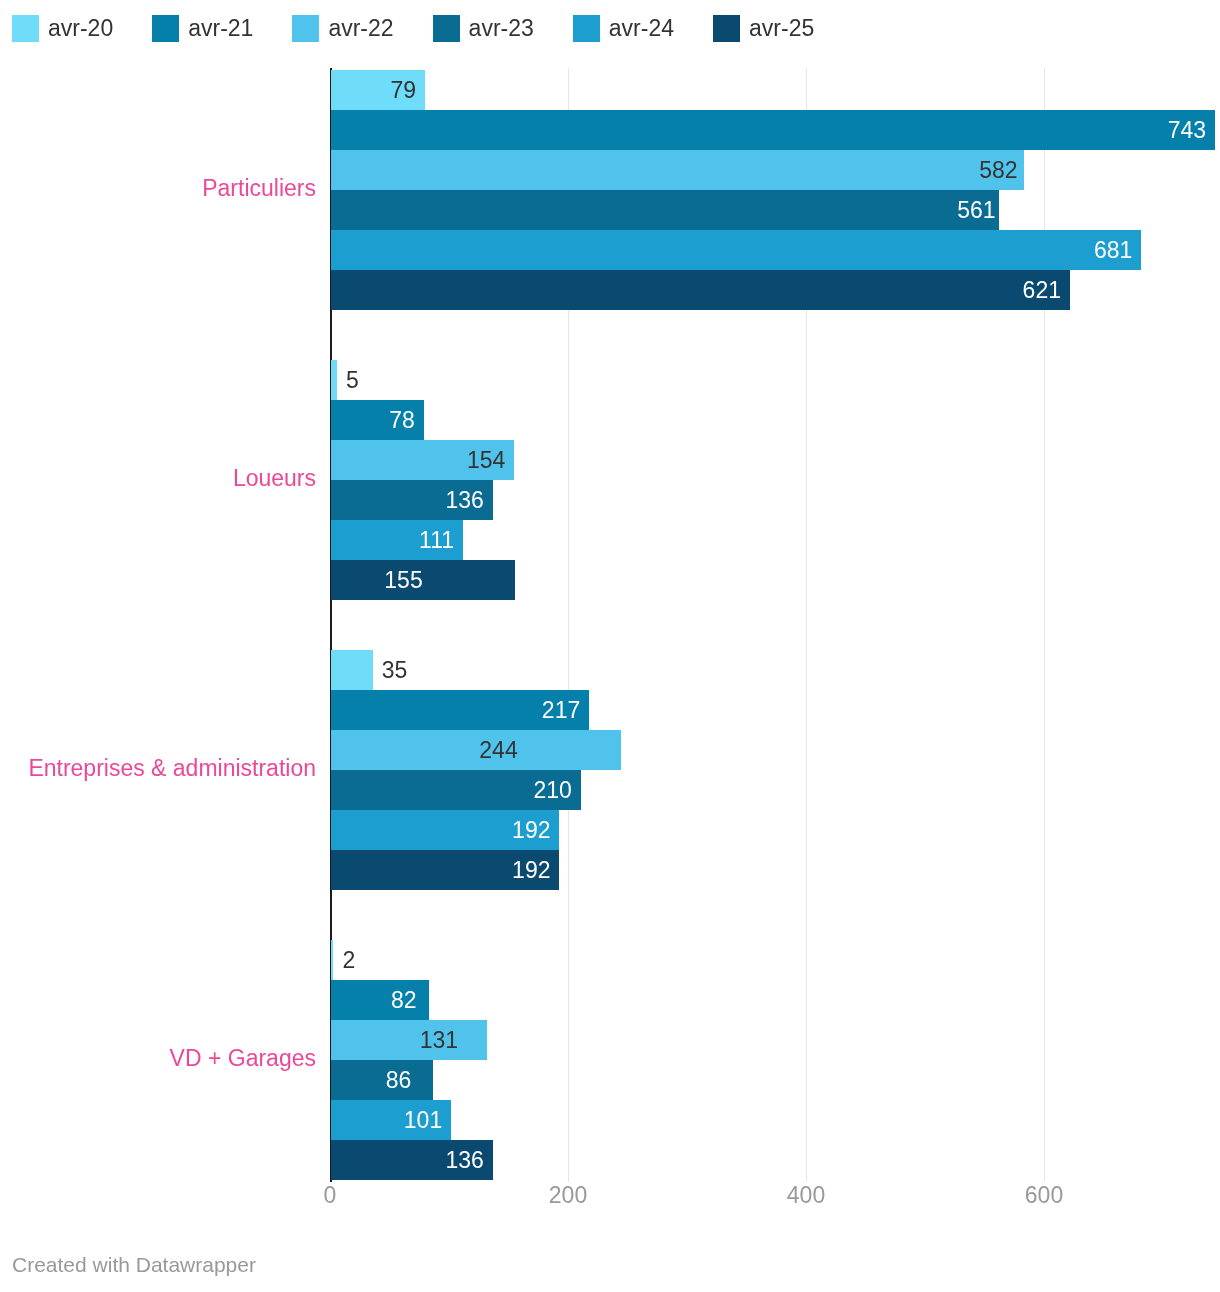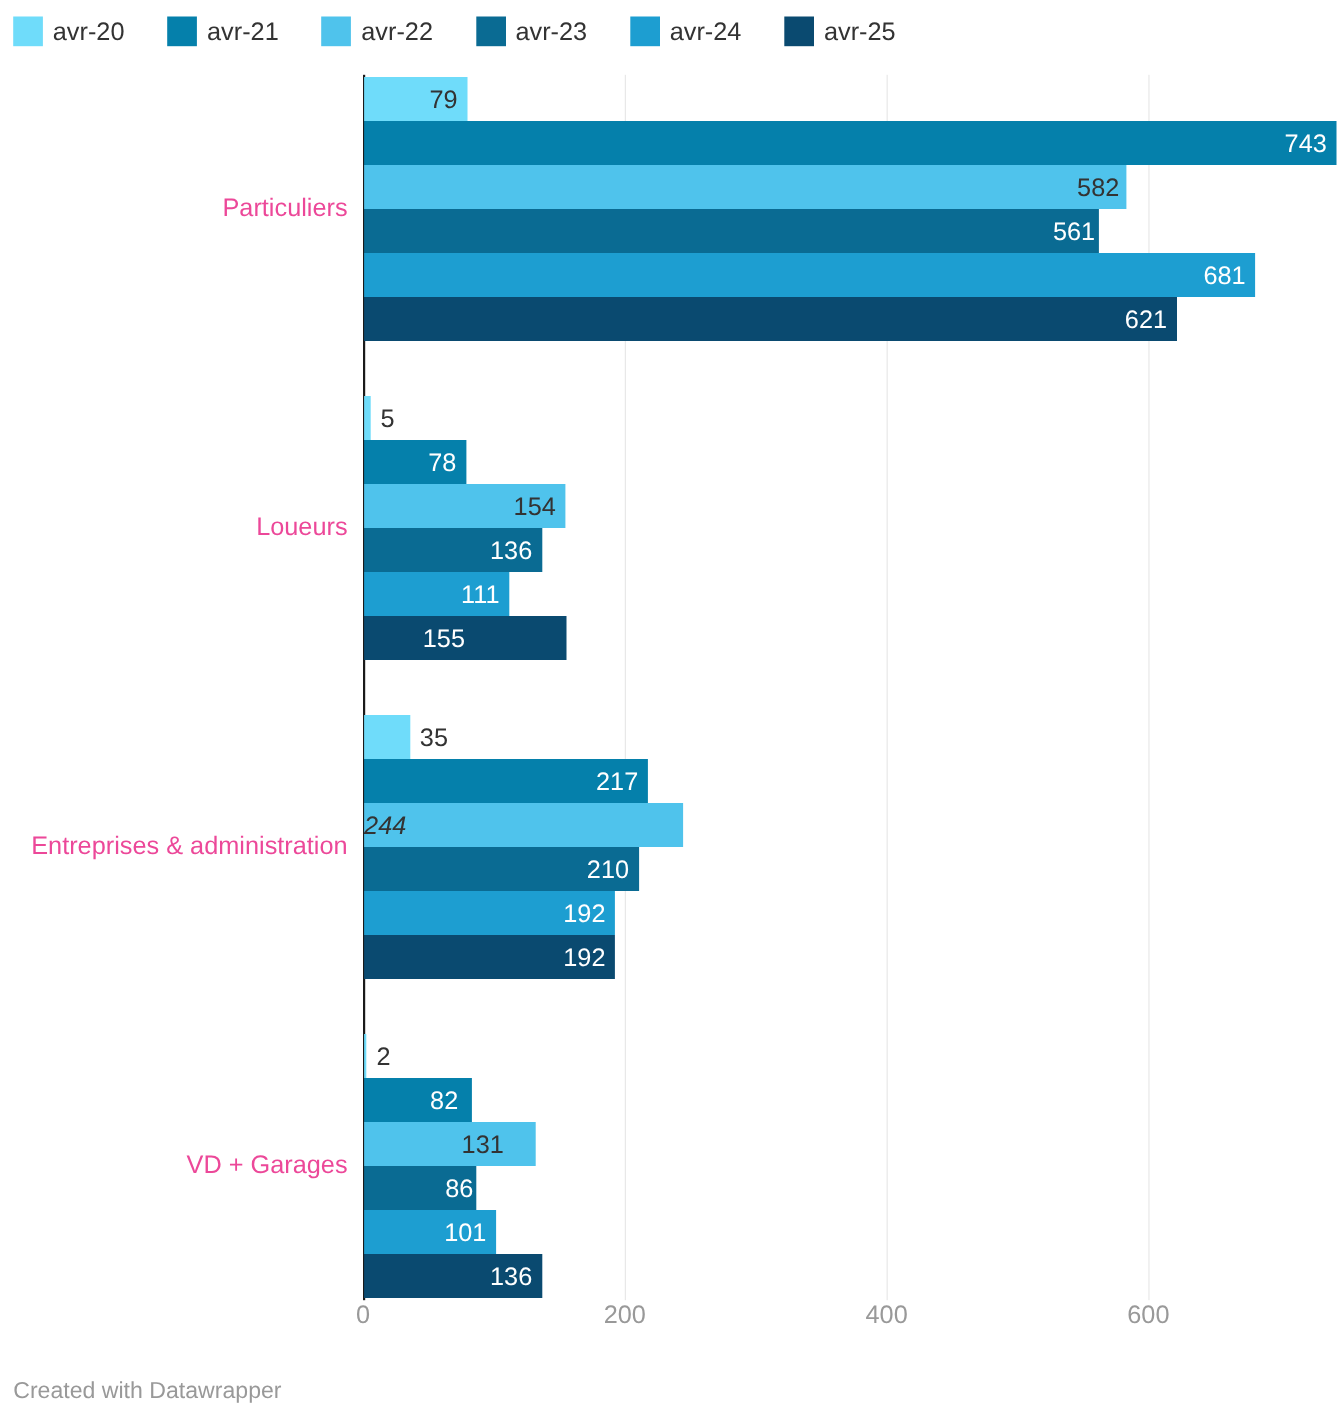--- a/index.html
+++ b/index.html
@@ -181,35 +181,35 @@
     <div class="bar" style="top: 520px; width: 132.09px; background: rgb(29, 158, 209);"></div>
     <div class="bar-value inside" style="left: 331px; width: 132.09px; text-align: right; padding-right: 9px; top: 520px;">111</div>
     <div class="bar" style="top: 560px; width: 184.45px; background: rgb(10, 74, 112);"></div>
     <div class="bar-value inside" style="left: 331px; width: 154px; text-align: center; padding-right: 9px; top: 560px;">155</div>
     <div class="group-label" style="top: 755px; left: 0px; width: 316px; right: auto;">Entreprises &amp; administration</div>
     <div class="bar" style="top: 650px; width: 41.65px; background: rgb(111, 220, 250);"></div>
     <div class="bar-value outside" style="left: 381.65px; top: 650px;">35</div>
     <div class="bar" style="top: 690px; width: 258.23px; background: rgb(5, 128, 171);"></div>
     <div class="bar-value inside" style="left: 331px; width: 258.23px; text-align: right; padding-right: 9px; top: 690px;">217</div>
     <div class="bar" style="top: 730px; width: 290.36px; background: rgb(79, 195, 236);"></div>
-    <div class="bar-value inside-dark" style="left: 331px; width: 344px; text-align: left; padding-right: 9px; top: 730px; font-style: italic;">244</div>
+    <div class="bar-value inside-dark" style="left: 331px; width: 344px; text-align: center; padding-right: 9px; top: 730px;">244</div>
     <div class="bar" style="top: 770px; width: 249.9px; background: rgb(10, 107, 147);"></div>
     <div class="bar-value inside" style="left: 331px; width: 249.9px; text-align: right; padding-right: 9px; top: 770px;">210</div>
     <div class="bar" style="top: 810px; width: 228.48px; background: rgb(29, 158, 209);"></div>
     <div class="bar-value inside" style="left: 331px; width: 228.48px; text-align: right; padding-right: 9px; top: 810px;">192</div>
     <div class="bar" style="top: 850px; width: 228.48px; background: rgb(10, 74, 112);"></div>
     <div class="bar-value inside" style="left: 331px; width: 228.48px; text-align: right; padding-right: 9px; top: 850px;">192</div>
     <div class="group-label" style="top: 1045px; left: 0px; width: 316px; right: auto;">VD + Garages</div>
     <div class="bar" style="top: 940px; width: 2.38px; background: rgb(111, 220, 250);"></div>
     <div class="bar-value outside" style="left: 342.38px; top: 940px;">2</div>
     <div class="bar" style="top: 980px; width: 97.58px; background: rgb(5, 128, 171);"></div>
     <div class="bar-value inside" style="left: 331px; width: 97.58px; text-align: right; padding-right: 12px; top: 980px;">82</div>
     <div class="bar" style="top: 1020px; width: 155.89px; background: rgb(79, 195, 236);"></div>
     <div class="bar-value inside-dark" style="left: 331px; width: 136px; text-align: right; padding-right: 9px; top: 1020px;">131</div>
     <div class="bar" style="top: 1060px; width: 102.34px; background: rgb(10, 107, 147);"></div>
-    <div class="bar-value inside" style="left: 331px; width: 102.34px; text-align: right; padding-right: 3px; top: 1060px;">86</div>
+    <div class="bar-value inside" style="left: 331px; width: 102.34px; text-align: right; padding-right: 22px; top: 1060px;">86</div>
     <div class="bar" style="top: 1100px; width: 120.19px; background: rgb(29, 158, 209);"></div>
     <div class="bar-value inside" style="left: 331px; width: 120.19px; text-align: right; padding-right: 9px; top: 1100px;">101</div>
     <div class="bar" style="top: 1140px; width: 161.84px; background: rgb(10, 74, 112);"></div>
     <div class="bar-value inside" style="left: 331px; width: 161.84px; text-align: right; padding-right: 9px; top: 1140px;">136</div>
   </div>
 
 <div id="footer">Created with Datawrapper</div>
 
 </body></html>

